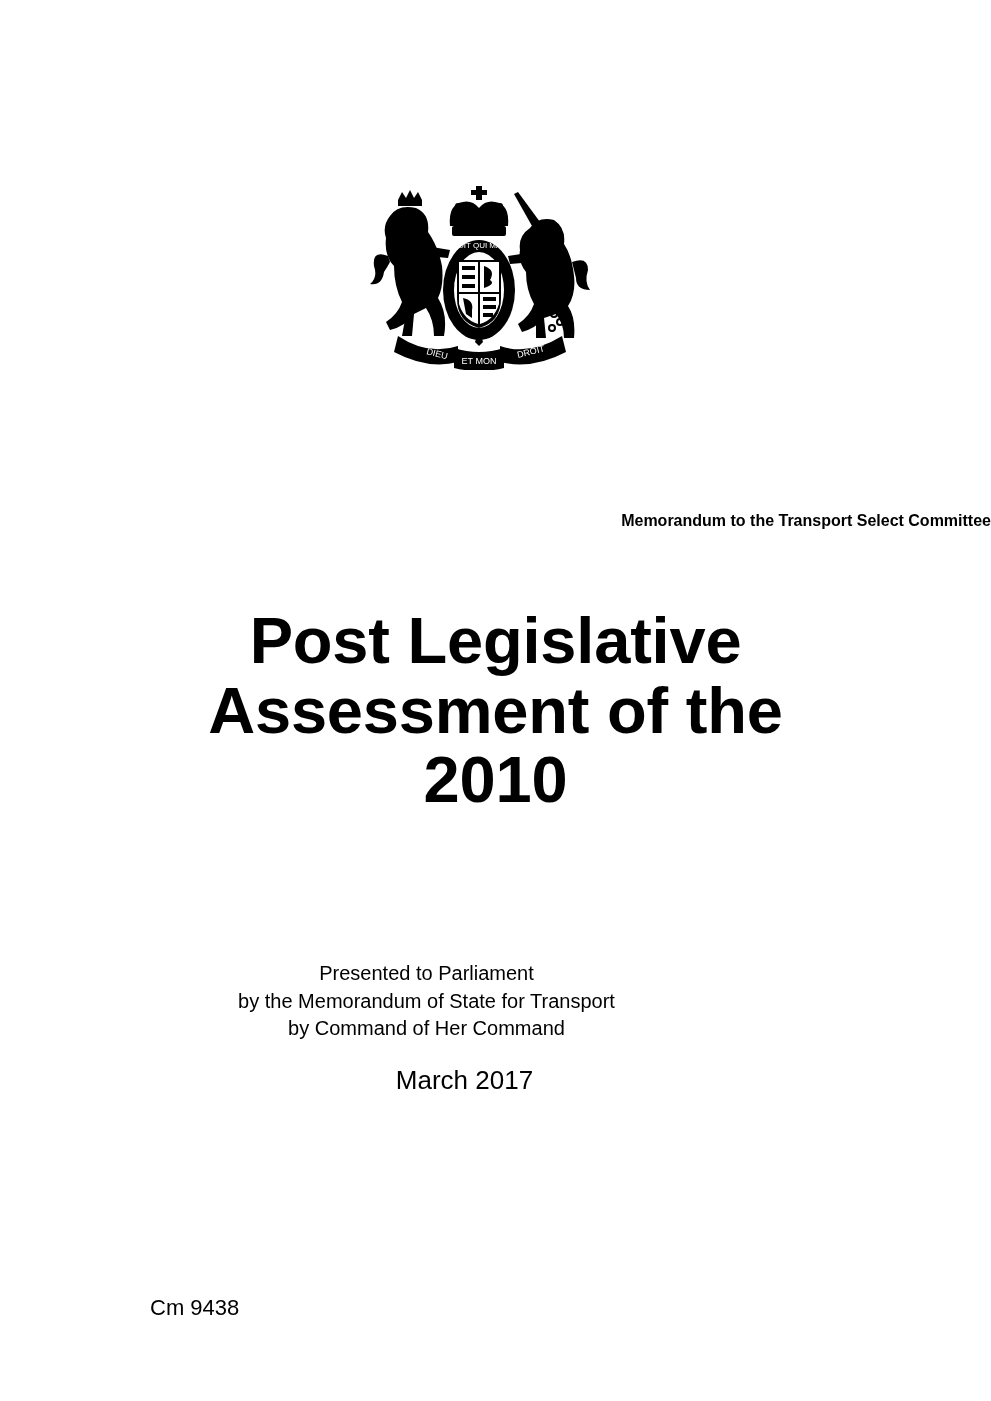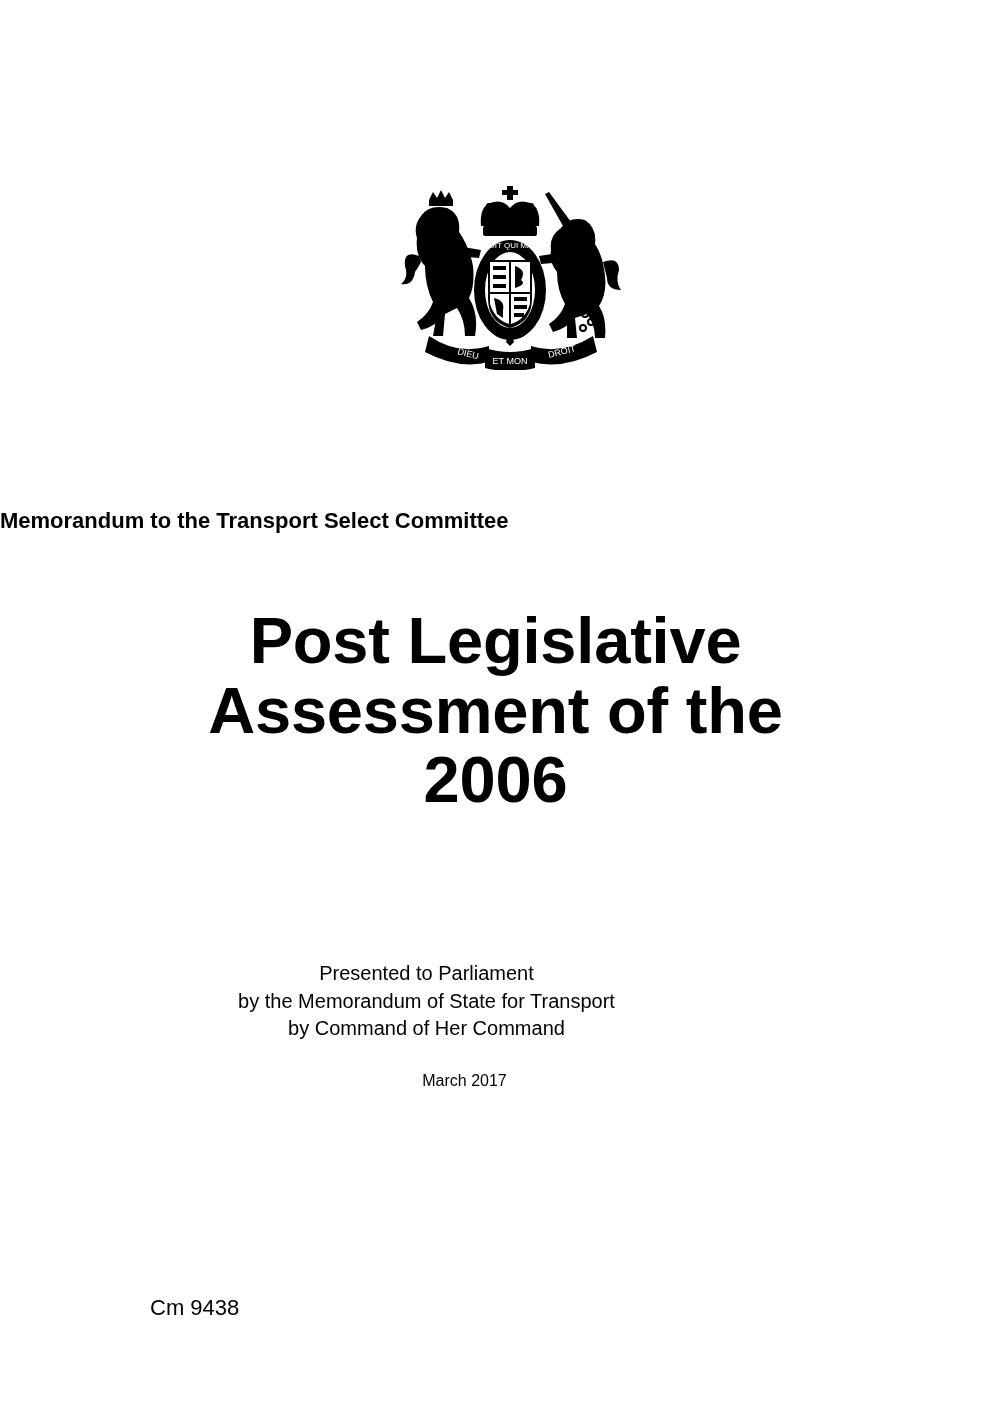--- a/index.html
+++ b/index.html
@@ -1,27 +1,27 @@
 <!DOCTYPE html>
 <html><head>
 <meta charset="utf-8">
 <style>
   html, body { margin: 0; padding: 0; background: #ffffff; }
   body { width: 991px; height: 1401px; position: relative; overflow: hidden;
          font-family: "Liberation Sans", sans-serif; color: #000; }
-  .crest { position: absolute; left: 399px; top: 186px; width: 224px; height: 184px; }
-  .subtitle { position: absolute; left: 0; width: 991px; top: 507px; text-align: left;
-              font-weight: bold; font-size: 22px; line-height: 28px; }
+  .crest { position: absolute; left: 368px; top: 186px; width: 224px; height: 184px; }
+  .subtitle { position: absolute; left: 0; width: 991px; top: 507px; text-align: right;
+              font-weight: bold; font-size: 16px; line-height: 28px; }
   .title { position: absolute; left: 0; width: 991px; top: 606px; text-align: center;
            font-weight: bold; font-size: 65px; line-height: 69.5px; letter-spacing: -0.2px; }
   .title div { white-space: nowrap; }
   .presented { position: absolute; left: 0; width: 853px; top: 960px; text-align: center;
                font-size: 20px; line-height: 27.5px; }
   .date { position: absolute; left: 0; width: 929px; top: 1067px; text-align: center;
-          font-size: 16px; line-height: 27px; }
+          font-size: 26px; line-height: 27px; }
   .cmd { position: absolute; left: 150px; top: 1297px; font-size: 22px; line-height: 22px; }
 </style>
 </head>
 <body>
 
 <div class="crest">
   <svg width="224" height="184" viewBox="0 0 224 184" xmlns="http://www.w3.org/2000/svg">
 
     <g fill="#000">
       <rect x="108" y="0" width="6" height="14"></rect>
@@ -85,21 +85,21 @@
     <text x="150" y="172" font-family="Liberation Sans, sans-serif" font-size="9" fill="#fff" transform="rotate(-14 150 172)">DROIT</text>
     <path d="M111 144 L107 156 L111 160 L115 156 Z" fill="#000"></path>
   </svg>
 </div>
 
 <div class="subtitle">Memorandum to the Transport Select Committee</div>
 
 <div class="title">
   <div>Post Legislative</div>
   <div>Assessment of the</div>
-  <div>2006</div>
+  <div>2010</div>
 </div>
 
 <div class="presented">
   <div>Presented to Parliament</div>
   <div>by the Memorandum of State for Transport</div>
   <div>by Command of Her Command</div>
 </div>
 
 <div class="date">March 2017</div>
 

